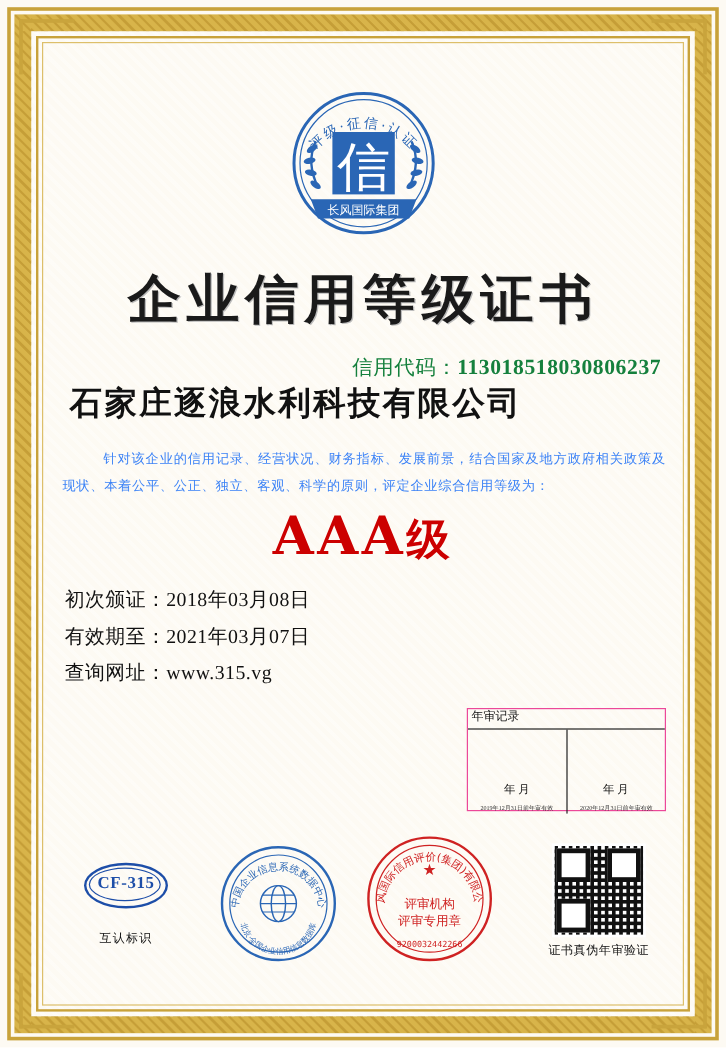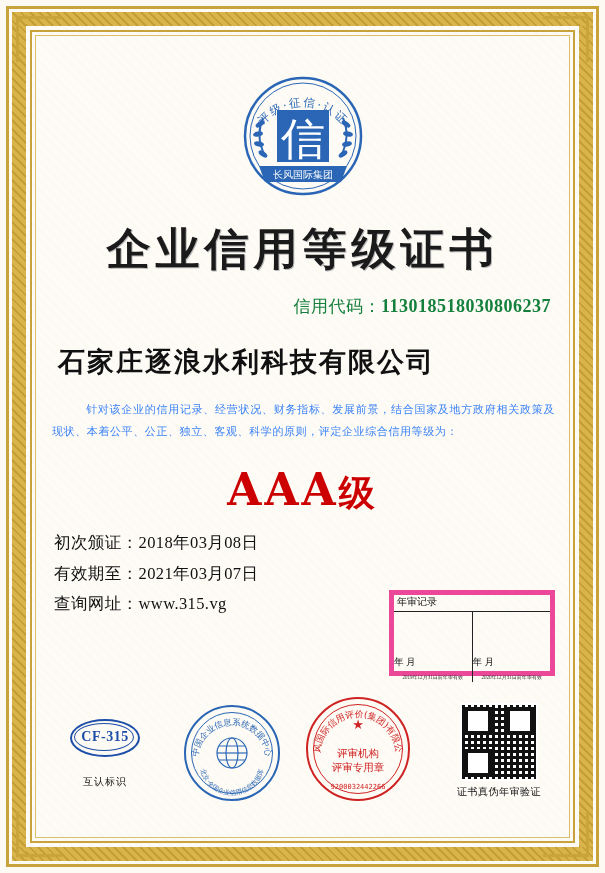--- a/index.html
+++ b/index.html
@@ -115,62 +115,62 @@
     letter-spacing: 0.5px;
   }
   .credit-code .code-num {
     font-weight: bold;
     font-size: 18px;
   }
   .company {
     font-size: 27px;
     font-weight: bold;
     color: #111;
-    margin-top: 26px;
+    margin-top: 0;
     letter-spacing: 2px;
     padding-left: 14px;
   }
   .para {
     margin-top: 18px;
     font-size: 11px;
     line-height: 2.0;
     color: #3b82f6;
     text-align: justify;
     padding: 0 6px 0 8px;
     letter-spacing: 0.6px;
   }
   .para .indent { display: inline-block; width: 34px; }
   .grade {
     text-align: center;
     color: #cc0000;
     font-weight: bold;
     font-size: 44px;
     letter-spacing: 3px;
-    margin-top: 22px;
+    margin-top: 6px;
     font-family: "DejaVu Serif", "Liberation Serif", serif;
   }
   .grade .suffix { font-size: 36px; }
 
   .details {
     margin-top: 10px;
     padding-left: 10px;
     font-size: 16.5px;
     line-height: 1.85;
     color: #111;
     letter-spacing: 0.4px;
   }
 
   
   .review-box {
     position: absolute;
     right: 6px;
     top: 546px;
     width: 166px;
     height: 86px;
-    border: 5px solid #ec4899;
+    border: 1px solid #ec4899;
     box-sizing: border-box;
   }
   .review-title {
     font-size: 10px;
     padding: 1px 3px;
     border-bottom: 1px solid #222;
     height: 14px;
     line-height: 12px;
     color: #111;
   }
@@ -181,20 +181,21 @@
   .review-cell {
     flex: 1;
     position: relative;
     box-sizing: border-box;
   }
   .review-cell + .review-cell { border-left: 1px solid #222; }
   .review-cell .ym {
     position: absolute;
     bottom: 13px;
     width: 100%;
+    text-align: center;
     font-size: 9.5px;
     color: #111;
   }
   .review-cell .tiny {
     position: absolute;
     bottom: 1px;
     width: 100%;
     text-align: center;
     font-size: 5.5px;
     color: #333;

